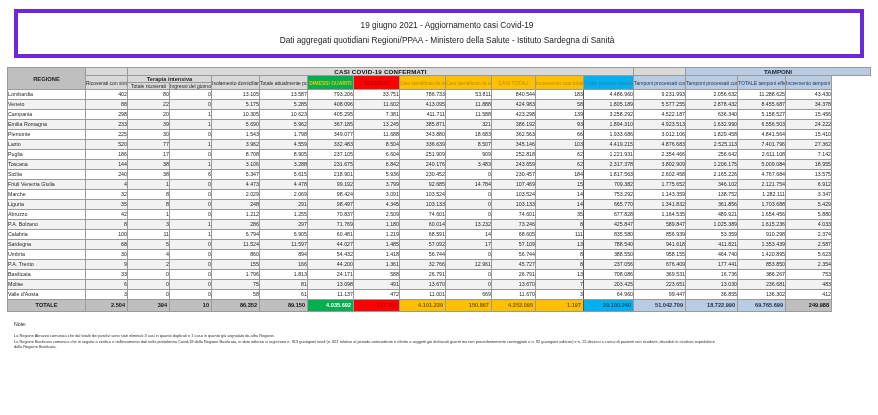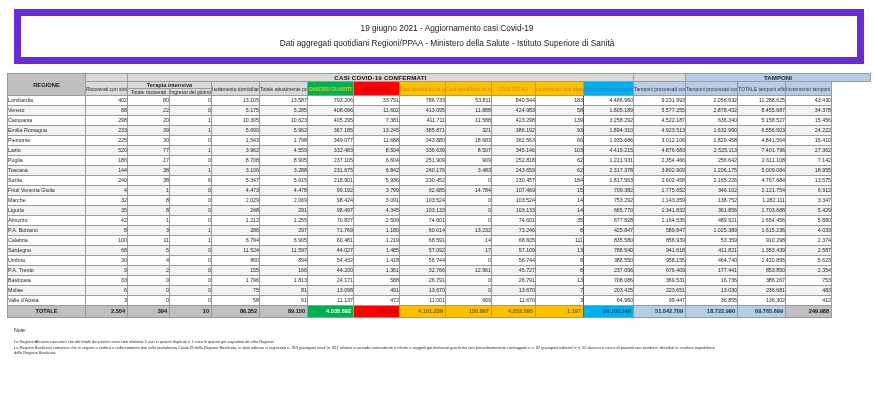--- a/index.html
+++ b/index.html
@@ -15,21 +15,21 @@
   #page {
     width: 878px;
     height: 415px;
     position: relative;
     background: #ffffff;
   }
 
   
   .title-box {
     margin: 9px 14px 0 14px;
-    border: 7px solid #6d28d9;
+    border: 4px solid #6d28d9;
     background: #ffffff;
     padding: 5px 0 6px 16px;
     text-align: center;
   }
   .title-line1 {
     font-size: 8.3px;
     color: #1a1a1a;
     line-height: 14px;
   }
   .title-line2 {
@@ -156,21 +156,21 @@
     white-space: nowrap;
   }
 </style>
 </head>
 <body>
 
 <div id="page">
 
   <div class="title-box">
     <div class="title-line1">19 giugno 2021 - Aggiornamento casi Covid-19</div>
-    <div class="title-line2">Dati aggregati quotidiani Regioni/PPAA - Ministero della Salute - Istituto Superiore di Sanità</div>
+    <div class="title-line2">Dati aggregati quotidiani Regioni/PPAA - Ministero della Salute - Istituto Sardegna di Sanità</div>
   </div>
 
   <div class="tbl-wrap">
     <table class="main">
       <colgroup>
         <col style="width:78px">
         <col style="width:42px">
           <col style="width:42px">
           <col style="width:42px">
         <col style="width:48px">

